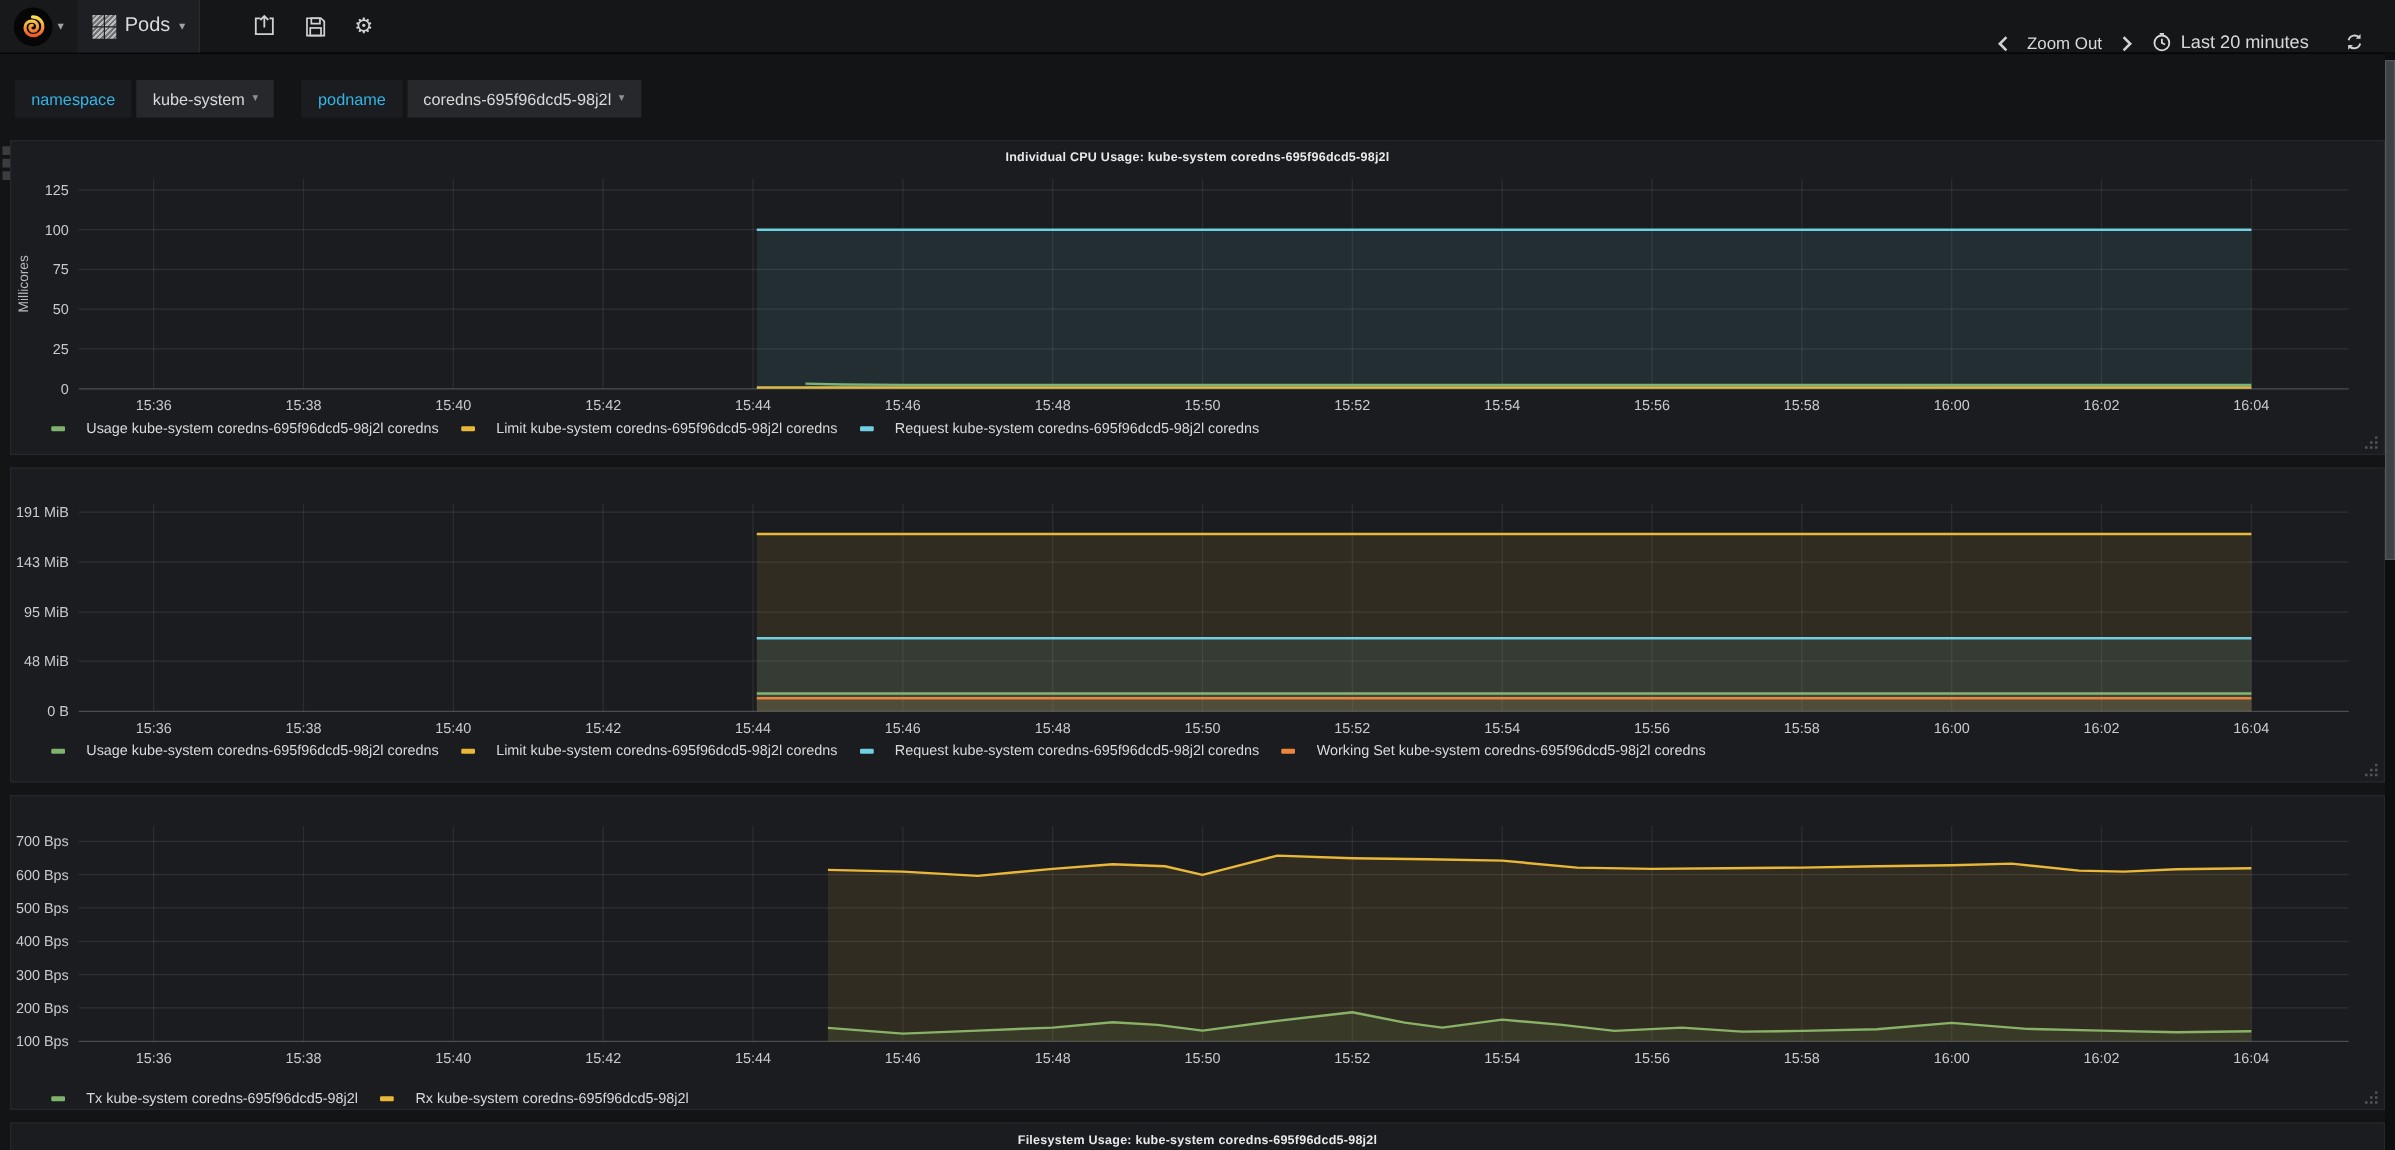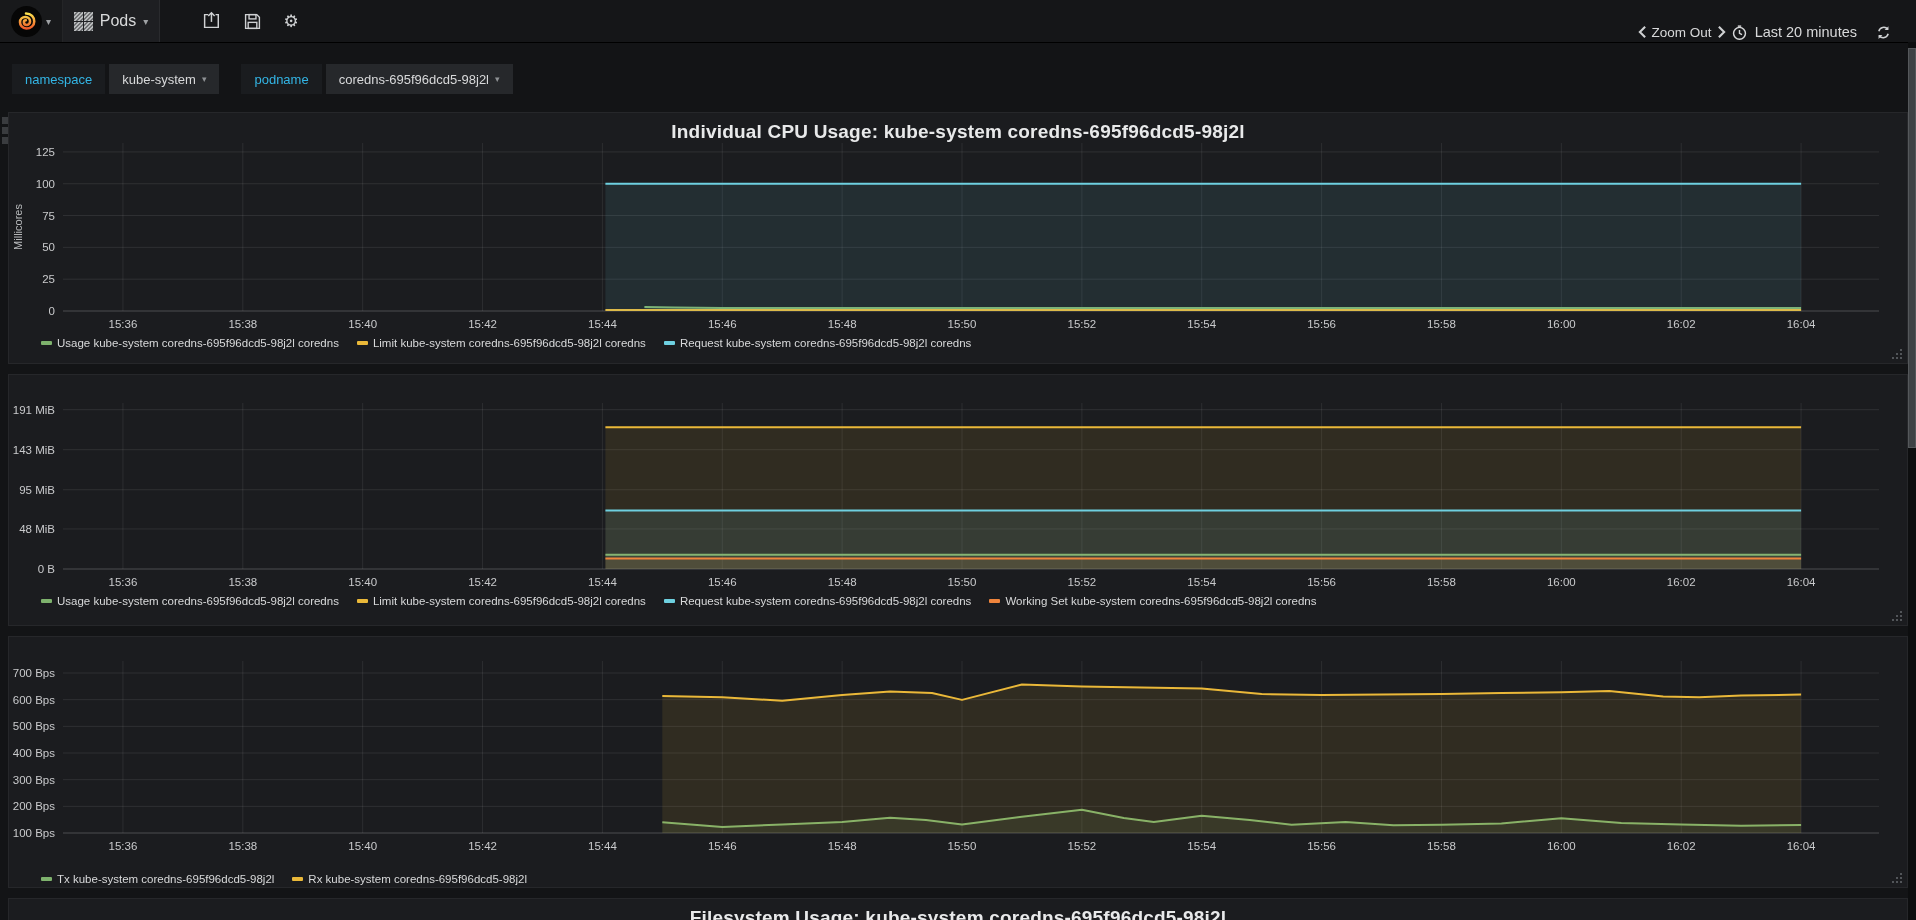--- a/index.html
+++ b/index.html
@@ -13,46 +13,46 @@
   .logo-circle{width:31px;height:31px;border-radius:50%;background:#060606;display:flex;align-items:center;justify-content:center;}
   .logo-caret{color:#9fa2a5;font-size:10px;margin-left:4px;font-family:"DejaVu Sans",sans-serif;}
   .pods-cell{left:63px;width:96px;background:#1e1f22;border-right:1px solid #2a2b2e;justify-content:center;gap:7px;cursor:pointer;}
   .waffle{width:19px;height:19px;display:grid;grid-template-columns:9px 9px;grid-template-rows:9px 9px;gap:1px;}
   .waffle i{background:repeating-linear-gradient(135deg,#b9bbbd 0 1.5px,#6f7173 1.5px 3px);}
   .pods-label{color:#d8d9da;font-size:16px;}
   .nav-caret{color:#9fa2a5;font-size:10px;font-family:"DejaVu Sans",sans-serif;}
   .nav-icon{position:absolute;top:0;height:42px;width:30px;display:flex;align-items:center;justify-content:center;cursor:pointer;}
   .nav-icon svg{stroke:#cfd1d3;fill:none;stroke-width:1.6;}
   .gear-glyph{color:#cfd1d3;font-size:17px;font-family:"DejaVu Sans",sans-serif;line-height:1;}
-  .nav-right{position:absolute;right:24px;top:11px;height:42px;display:flex;align-items:center;gap:4px;}
+  .nav-right{position:absolute;right:24px;top:0;height:42px;display:flex;align-items:flex-end;gap:14px;}
   .nav-right .txt{color:#d8d9da;font-size:13.5px;cursor:pointer;}
   .chev{display:flex;align-items:center;cursor:pointer;}
   .chev svg{stroke:#cfd1d3;fill:none;stroke-width:2.4;}
   .timepick{display:flex;align-items:center;gap:7px;cursor:pointer;}
   .timepick svg{stroke:#d8d9da;fill:none;stroke-width:1.7;}
   .timepick .txt{font-size:14.5px;}
   .refresh svg{stroke:#cfd1d3;fill:#cfd1d3;stroke-width:1.8;}
 
   
   .var-row{position:absolute;top:64px;left:12px;display:flex;align-items:flex-end;gap:4px;}
   .chip{height:30px;display:flex;align-items:center;padding:0 13px;font-size:13px;box-sizing:border-box;}
   .chip-label{background:#1a1c1f;color:#33b5e5;}
   .chip-value{background:#26282b;color:#d8d9da;cursor:pointer;gap:6px;}
   .chip-value .caret{color:#8e9194;font-size:9px;font-family:"DejaVu Sans",sans-serif;}
   .var-gap{width:14px;}
 
   
   .panel{position:absolute;left:8px;width:1900px;height:252px;background:#1b1c1f;border:1px solid #26272a;box-sizing:border-box;}
   .panel-title{position:absolute;top:8px;left:0;right:0;text-align:center;color:#e8e9ea;
-    font-size:19px;font-weight:bold;cursor:pointer;letter-spacing:.2px;}
+    font-size:10px;font-weight:bold;cursor:pointer;letter-spacing:.2px;}
   .chart-svg{position:absolute;top:0;left:0;}
   .legend{position:absolute;left:32px;display:flex;align-items:center;gap:18px;white-space:nowrap;}
   .l-item{display:flex;align-items:center;gap:5px;cursor:pointer;}
   .l-mark{display:inline-block;width:11px;height:3.5px;border-radius:1px;}
-  .l-text{color:#d8d9da;font-size:11.5px;}
+  .l-text{color:#d8d9da;font-size:11.5px;margin-left:12px;}
   .grip{position:absolute;right:4px;bottom:3px;opacity:.8;}
   .row-handle{position:absolute;left:2px;top:117px;width:10px;}
   .row-handle i{display:block;width:9px;height:7px;background:#3a3c3f;margin-bottom:3px;}
 
   
   .scrollbar{position:absolute;right:0;top:42px;width:8px;height:878px;background:#0d0e0f;}
   .scroll-thumb{position:absolute;left:0;top:6px;width:8px;height:400px;background:#3f4245;border:1px solid #55585b;box-sizing:border-box;cursor:pointer;}
 </style>
 </head>
 <body>

